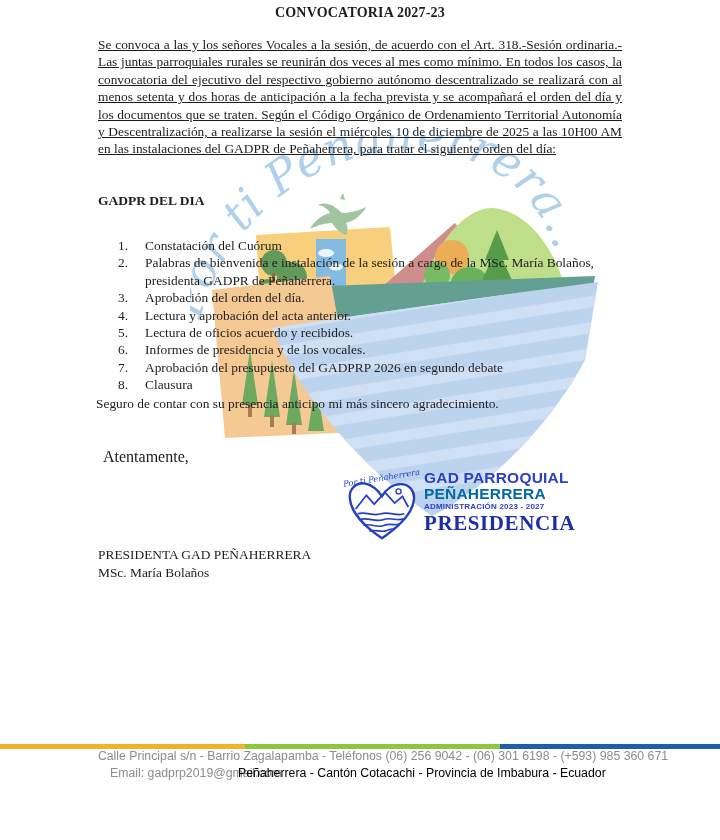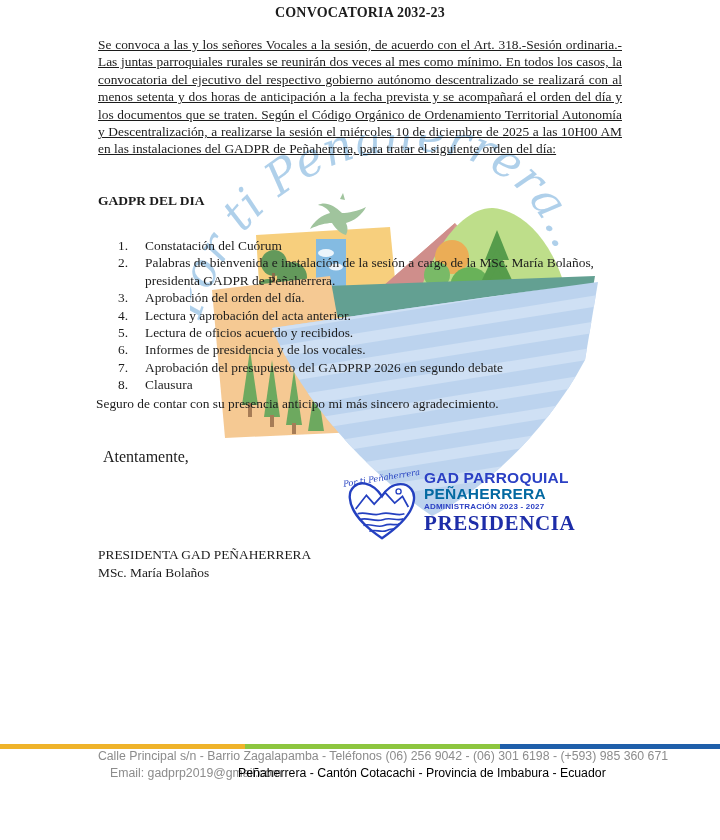--- a/index.html
+++ b/index.html
@@ -133,21 +133,21 @@
         <rect x="40" y="316" width="420" height="11" fill="#C9DCF3" transform="rotate(-9 245 321)"></rect>
         <rect x="40" y="342" width="420" height="11" fill="#C9DCF3" transform="rotate(-9 245 347)"></rect>
       </g>
     </g>
 
     <text font-family="DejaVu Serif, serif" font-style="italic" font-size="46" letter-spacing="1" opacity="0.8" fill="#8FBDE3">
       <textPath href="#scriptArc">Por ti Peñaherrera...</textPath>
     </text>
   </svg>
 
-  <div class="doc-title">CONVOCATORIA 2032-23</div>
+  <div class="doc-title">CONVOCATORIA 2027-23</div>
 
   <div class="body-par">Se convoca a las y los señores Vocales a la sesión, de acuerdo con el Art. 318.-Sesión ordinaria.- Las juntas parroquiales rurales se reunirán dos veces al mes como mínimo. En todos los casos, la convocatoria del ejecutivo del respectivo gobierno autónomo descentralizado se realizará con al menos setenta y dos horas de anticipación a la fecha prevista y se acompañará el orden del día y los documentos que se traten. Según el Código Orgánico de Ordenamiento Territorial Autonomía y Descentralización, a realizarse la sesión el miércoles 10 de diciembre de 2025 a las 10H00 AM en las instalaciones del GADPR de Peñaherrera, para tratar el siguiente orden del día:</div>
 
   <div class="agenda-head">GADPR DEL DIA</div>
 
   <ol class="agenda">
       <li>
         <span class="num">1.</span>
         <span class="txt">Constatación del Cuórum</span>
       </li>

